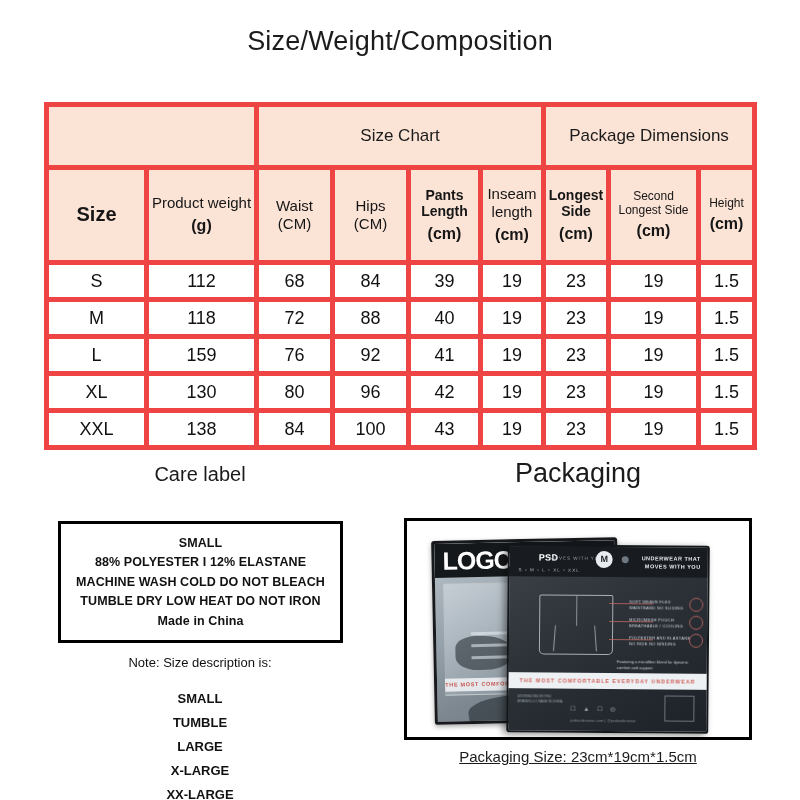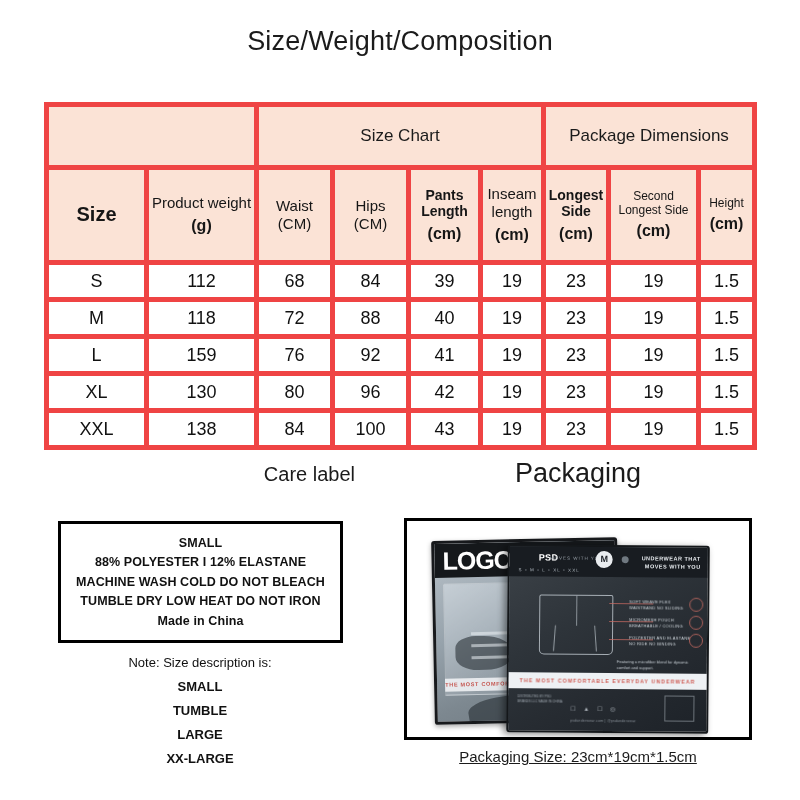--- a/index.html
+++ b/index.html
@@ -58,21 +58,21 @@
   .data-row td{
     height:32px;
     font-size:18px;
     background:#ffffff;
     color:#111;
   }
 
   
   .care-heading{
     position:absolute;left:45px;top:463px;width:310px;
-    text-align:right;font-size:20px;color:#1b1b1b;
+    text-align:center;font-size:20px;color:#1b1b1b;
   }
   .pack-heading{
     position:absolute;left:404px;top:458px;width:348px;
     text-align:center;font-size:27px;color:#1b1b1b;
   }
 
   
   .care-box{
     position:absolute;left:58px;top:521px;
     width:285px;height:122px;
@@ -86,21 +86,21 @@
     font-size:12.5px;font-weight:bold;color:#111;
     line-height:1.0;margin:3.5px 0;letter-spacing:.1px;
     white-space:nowrap;
   }
 
   
   .note-block{
     position:absolute;left:45px;top:655px;width:310px;
     text-align:center;
   }
-  .note-title{font-size:13px;color:#111;margin-bottom:9px;}
+  .note-title{font-size:13px;color:#111;margin-bottom:21px;}
   .note-item{font-size:13px;font-weight:bold;color:#111;margin:9px 0;}
 
   
   .photo-frame{
     position:absolute;left:404px;top:518px;
     width:348px;height:222px;
     border:3px solid #000;
     background:#ffffff;
     box-sizing:border-box;
     overflow:hidden;
@@ -386,20 +386,21 @@
   <div class="care-line">MACHINE WASH COLD DO NOT BLEACH</div>
   <div class="care-line">TUMBLE DRY LOW HEAT DO NOT IRON</div>
   <div class="care-line">Made in China</div>
 </div>
 
 <div class="note-block">
   <div class="note-title">Note: Size description is:</div>
   <div class="note-item">SMALL</div>
   <div class="note-item">TUMBLE</div>
   <div class="note-item">LARGE</div>
+  <div class="note-item">X-LARGE</div>
   <div class="note-item">XX-LARGE</div>
 </div>
 
 <div class="pack-heading">Packaging</div>
 
 <div class="photo-frame">
   <div class="photo-stage">
 
     <div class="bag-back">
       <div class="topbar"></div>

